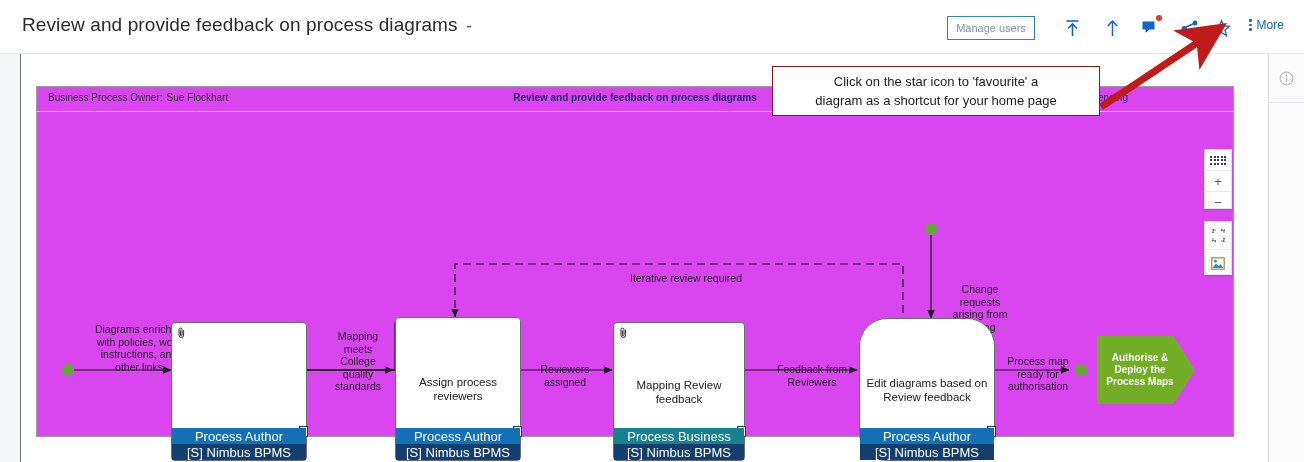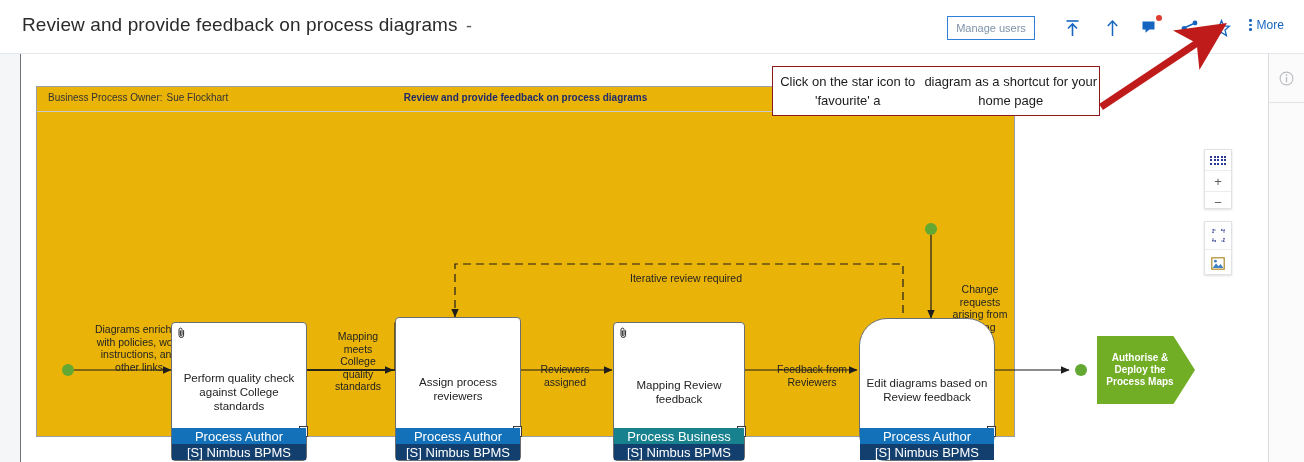--- a/index.html
+++ b/index.html
@@ -42,22 +42,22 @@
   .body-area{position:absolute;left:0;top:54px;width:1304px;height:408px;background:#ffffff;}
   .left-rail{position:absolute;left:0;top:0;width:21px;height:408px;background:#f4f6f7;
              border-right:1px solid #6f7378;box-sizing:border-box;}
   .right-rail{position:absolute;right:0;top:0;width:36px;height:408px;background:#fbfbfb;
               border-left:1px solid #d8dadd;box-sizing:border-box;}
   .info-cell{position:absolute;right:0;top:0;width:36px;height:49px;
              border-bottom:1px solid #e1e3e6;box-sizing:border-box;
              display:flex;align-items:center;justify-content:center;cursor:pointer;}
 
   
-  .frame{position:absolute;left:36px;top:32px;width:979px;height:351px;
-         background:#eab308;border:1px solid #9a9da1;box-sizing:border-box;}
+  .frame{position:absolute;left:36px;top:32px;width:1198px;height:351px;
+         background:#d946ef;border:1px solid #9a9da1;box-sizing:border-box;}
   .frame-head{position:absolute;left:0;top:0;width:100%;height:25px;
               border-bottom:1px solid #c8cacd;box-sizing:border-box;}
   .fh-owner{position:absolute;left:7px;top:5px;font-size:10px;color:#1f2b6b;font-weight:bold;}
   .fh-owner span{font-weight:normal;margin-left:4px;color:#333;}
   .fh-title{position:absolute;left:0;top:5px;width:100%;text-align:center;
             font-size:10px;font-weight:bold;color:#1f2b6b;}
   .fh-status{position:absolute;right:105px;top:5px;font-size:10px;color:#1f2b6b;}
 
   
   .zoomgrp{position:absolute;background:#ffffff;border:1px solid #e0e2e5;
@@ -68,21 +68,21 @@
         font-size:13px;color:#5a5d61;}
   .zg-a .zbtn+.zbtn{border-top:1px solid #ececee;}
   .zg-b .zbtn{height:27px;}
   .zg-b .zbtn+.zbtn{border-top:1px solid #ececee;}
   .dotgrid{display:grid;grid-template-columns:repeat(5,2px);grid-auto-rows:2px;gap:1.5px;}
   .dotgrid i{width:2px;height:2px;background:#2a3a8f;display:block;}
 
   
   .callout{position:absolute;left:772px;top:66px;width:328px;height:50px;
            background:#ffffff;border:1px solid #8b1a1a;box-sizing:border-box;
-           display:flex;flex-direction:row;align-items:center;justify-content:center;
+           display:flex;flex-direction:column;align-items:center;justify-content:center;
            font-size:13px;color:#1b1b1b;line-height:19px;z-index:30;text-align:center;}
   .arrow-svg{position:absolute;left:1080px;top:18px;z-index:31;pointer-events:none;}
 
   
   .diagram{position:absolute;left:0;top:0;width:1198px;height:351px;}
   .diagram svg{position:absolute;left:0;top:0;}
 
   .node{position:absolute;box-sizing:border-box;background:#ffffff;
         border:1px solid #6a6d71;border-radius:4px;}
   .node .ntext{position:absolute;left:4px;right:4px;top:50%;transform:translateY(-50%);
@@ -215,28 +215,28 @@
           <line x1="958" y1="283" x2="1032" y2="283" stroke="#1d1d1d" stroke-width="1.2" marker-end="url(#ah)"></line>
           <circle cx="1044" cy="283" r="6" fill="#63a833"></circle>
         </svg>
 
         <div class="flowlabel" style="left:52px;top:208px;width:100px;">Diagrams enriched with policies, work instructions, and other links</div>
         <div class="flowlabel" style="left:290px;top:215px;width:62px;">Mapping meets College quality standards</div>
         <div class="flowlabel" style="left:490px;top:248px;width:76px;">Reviewers assigned</div>
         <div class="flowlabel" style="left:730px;top:248px;width:90px;">Feedback from Reviewers</div>
         <div class="flowlabel" style="left:534px;top:157px;width:230px;">Iterative review required</div>
         <div class="flowlabel" style="left:910px;top:168px;width:66px;">Change requests arising from testing</div>
+        <div class="flowlabel" style="left:962px;top:240px;width:78px;">Process map ready for authorisation</div>
 
         <div class="node" style="left:134px;top:235px;width:136px;height:139px;">
           <span class="clip">
             <svg width="8" height="12" viewBox="0 0 8 12">
               <path d="M5.6 3.2 v5 a2.3 2.3 0 0 1 -4.6 0 v-5.6 a1.5 1.5 0 0 1 3 0 v5.4 a0.8 0.8 0 0 1 -1.6 0 v-4.6" fill="none" stroke="#2b2b2b" stroke-width="1"></path>
             </svg>
           </span>
-          <div class="ntext">Perform quality check against College standards</div>
           <span class="docicon">
             <svg width="9" height="11" viewBox="0 0 9 11">
               <rect x="0.5" y="0.5" width="8" height="10" fill="#f2f2f2" stroke="#2b2b2b" stroke-width="0.9"></rect>
               <line x1="2" y1="3" x2="7" y2="3" stroke="#2b2b2b" stroke-width="0.9"></line>
               <line x1="2" y1="5" x2="7" y2="5" stroke="#2b2b2b" stroke-width="0.9"></line>
               <line x1="2" y1="7" x2="7" y2="7" stroke="#2b2b2b" stroke-width="0.9"></line>
             </svg>
           </span>
           <div class="band band-role" style="background:#1271b8;">Process Author</div>
           <div class="band band-sys">[S] Nimbus BPMS</div>

